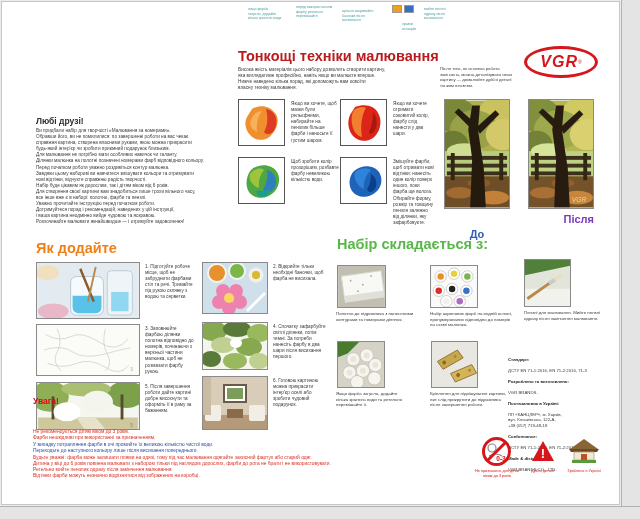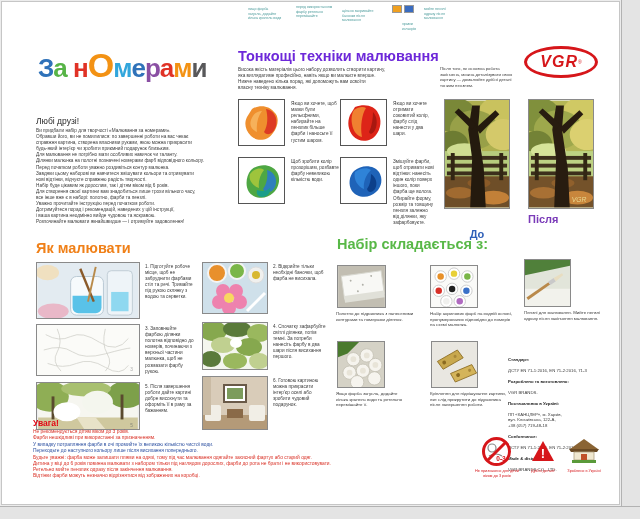--- a/index.html
+++ b/index.html
@@ -7,33 +7,33 @@
   body{position:relative;background:#ececec;font-family:"Liberation Sans",sans-serif;overflow:hidden}
   .sheet{position:absolute;left:1px;top:1px;width:619px;height:504px;background:#fff;border:1px solid #c6c6c6}
   .abs{position:absolute}
   .frag{position:absolute;font-size:3.6px;line-height:4.7px;color:#4f9d9d;white-space:pre-line}
   .chip{position:absolute;border:0.5px solid #999}
   .t1{font-size:26px;font-weight:bold;letter-spacing:-1px;line-height:28px}
   .t2{font-size:26px;font-weight:bold;letter-spacing:-1px;line-height:30px}
   .big-o{font-size:34px}
   .c-red{color:#e03226}.c-orange{color:#f39214}.c-blue{color:#2f72b9}.c-lblue{color:#32a6dc}
   .c-green{color:#57b447}.c-purple{color:#8a4fa3}.c-gray{color:#58585a}
-  .h-sm{font-size:8.5px;font-weight:normal;color:#2c2c2c}
+  .h-sm{font-size:8.5px;font-weight:bold;color:#2c2c2c}
   .fine{position:absolute;font-size:4.7px;line-height:6.1px;color:#3c3c3c;white-space:pre-line}
-  .h-blue{position:absolute;font-size:14.5px;font-weight:bold;color:#6d28d9}
+  .h-blue{position:absolute;font-size:14.5px;font-weight:bold;color:#b91c1c}
   .h-orange{position:absolute;font-size:14.5px;font-weight:bold;color:#f08018}
   .h-green{position:absolute;font-size:14.5px;font-weight:bold;color:#58b847}
   .ph{position:absolute;border:1px solid #8a8a8a;background:#eee;overflow:hidden}
   .blobbox{position:absolute;border:1px solid #555;background:#fff;overflow:hidden}
   .vgr{position:absolute;width:74px;height:32px;border:3px solid #d6161a;border-radius:50%;background:#fff;
        display:flex;align-items:center;justify-content:center}
   .vgr span{color:#d6161a;font-weight:bold;font-style:italic;font-size:16px;letter-spacing:1px}
   .vgr sup{color:#d6161a;font-size:5px;font-style:normal}
   .lbl-before{position:absolute;font-size:11px;font-weight:bold;color:#2e5fb8;text-align:center}
-  .lbl-after{position:absolute;font-size:11px;font-weight:bold;color:#7a3ab8;text-align:left}
+  .lbl-after{position:absolute;font-size:11px;font-weight:bold;color:#7a3ab8;text-align:right}
   .mfr{position:absolute;font-size:4.3px;line-height:5.5px;color:#3c3c3c;white-space:pre-line}
   .mfr .b{font-weight:bold;color:#222}
   .warn-head{position:absolute;font-size:8.5px;font-weight:bold;color:#e30613}
   .warn{position:absolute;font-size:4.9px;line-height:6.1px;white-space:pre-line}
   .warn.red{color:#d93025}
   .warn.blue{color:#2b4fa0}
   .icap{position:absolute;font-size:3.8px;line-height:4.7px;color:#d6161a;text-align:center;white-space:pre-line}
   svg{display:block}
 </style>
 </head>
@@ -52,23 +52,20 @@
 малювання</div>
 <div class="frag" style="left:402px;top:22px;width:26px">зразки
 кольорів</div>
 <div class="chip" style="left:392px;top:5px;width:10px;height:8px;background:#f0a020"></div>
 <div class="chip" style="left:404px;top:5px;width:10px;height:8px;background:#3a6cc0"></div>
 <div class="frag" style="left:424px;top:7px;width:38px">мийте пензлі
 одразу після
 малювання</div>
 
 <div class="abs" style="left:38px;top:50px">
-  <div class="t2">
-    <span class="c-blue">З</span><span class="c-green">а</span><span>&nbsp;</span><span class="c-red">н</span><span class="c-orange big-o">О</span><span class="c-lblue">м</span><span class="c-blue">е</span><span class="c-purple">р</span><span class="c-red">а</span><span class="c-orange">м</span><span class="c-gray">и</span>
-  </div>
 </div>
 
 <div class="abs h-sm" style="left:36px;top:116px">Любі друзі!</div>
 <div class="fine" style="left:36px;top:128px;width:198px">Ви придбали набір для творчості «Малювання за номерами».
 Обравши його, ви не помилилися: по завершенні роботи на вас чекає
 справжня картина, створена власними руками, якою можна прикрасити
 будь-який інтер'єр чи зробити приємний подарунок близьким.
 Для малювання не потрібно мати особливих навичок чи таланту.
 Ділянки малюнка на полотні позначені номерами фарб відповідного кольору.
 Перед початком роботи уважно роздивіться контур малюнка.
@@ -176,21 +173,21 @@
       <rect x="56" y="54" width="4" height="28" fill="#322614"></rect>
     <path d="M26 110 L28 60 L24 30 L28 5 L36 5 L34 30 L40 70 L42 110 Z" fill="#281c10"></path>
     <path d="M28 30 L10 12 L14 8 L32 24 Z" fill="#281c10"></path>
       <path d="M32 28 L52 10 L56 14 L36 34 Z" fill="#281c10"></path>
     <text x="44" y="105" font-size="7" fill="#e8d890" font-style="italic">VGR</text>
   </svg>
 </div>
 <div class="lbl-before" style="left:444px;top:228px;width:66px">До</div>
 <div class="lbl-after" style="left:528px;top:213px;width:66px">Після</div>
 
-<div class="h-orange" style="left:36px;top:240px">Як малювати</div>
+<div class="h-orange" style="left:36px;top:240px">Як додайте</div>
 
 <div class="ph" style="left:36px;top:262px;width:104px;height:57px">
   <svg width="102" height="55" viewBox="0 0 104 57">
     <rect width="104" height="57" fill="#e3ebf1"></rect>
     <ellipse cx="16" cy="50" rx="16" ry="8" fill="#e9b8c8"></ellipse>
       <ellipse cx="10" cy="10" rx="12" ry="8" fill="#f0e0c0"></ellipse>
     <rect x="34" y="14" width="34" height="40" rx="6" fill="#f6fafc" stroke="#b8c8d2"></rect>
     <path d="M36 34 h30 v12 a6 6 0 0 1 -6 6 h-18 a6 6 0 0 1 -6 -6 Z" fill="#59c2e8"></path>
     <rect x="72" y="8" width="26" height="46" rx="4" fill="#eef4f8" stroke="#c0ccd4"></rect>
     <rect x="76" y="30" width="18" height="20" fill="#8fd8f0"></rect>
@@ -387,21 +384,21 @@
   <div class="b">Постачальник в Україні:</div>
   <div>ПП «КАНЦЛЕР», м. Харків,
 вул. Клочківська, 122-А,
 +38 (057) 719-48-18</div>
   <div class="b">Conformance:</div>
   <div>ДСТУ EN 71-1:2016, EN 71-2:2016, 71-3</div>
   <div class="b">Made &amp; distributed:</div>
   <div>VGR BRANDS CO., LTD.</div>
 </div>
 
-<div class="warn-head" style="left:33px;top:418px">Увага!</div>
+<div class="warn-head" style="left:33px;top:396px">Увага!</div>
 <div class="warn red" style="left:33px;top:429px;width:432px">Не рекомендується дітям віком до 3 років.
 Фарби нешкідливі при використанні за призначенням.</div>
 <div class="warn blue" style="left:33px;top:442px;width:432px">У випадку потрапляння фарби в очі промийте їх великою кількістю чистої води.
 Переходьте до наступного кольору лише після висихання попереднього.</div>
 <div class="warn red" style="left:33px;top:455px;width:432px">Будьте уважні: фарба може залишати плями на одязі, тому під час малювання одягайте захисний фартух або старий одяг.
 Дитина у віці до 6 років повинна малювати з набором тільки під наглядом дорослих, фарби до рота не брати і не використовувати.
 Ретельно мийте пензлик одразу після закінчення малювання.
 Відтінки фарби можуть незначно відрізнятися від зображених на коробці.</div>
 
 <div class="abs" style="left:481px;top:436px">

